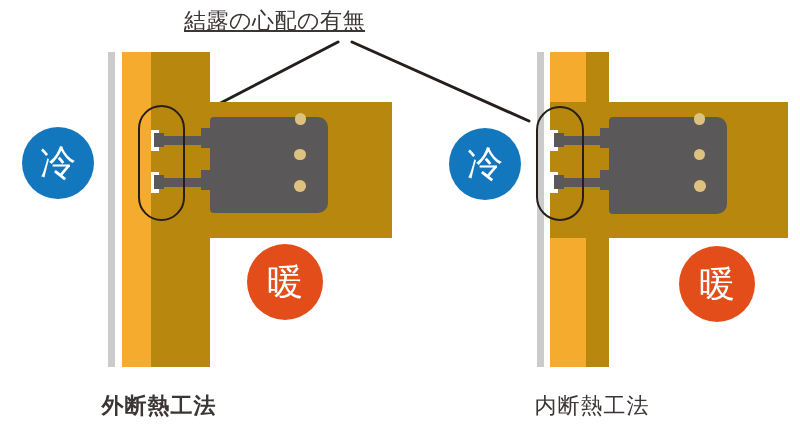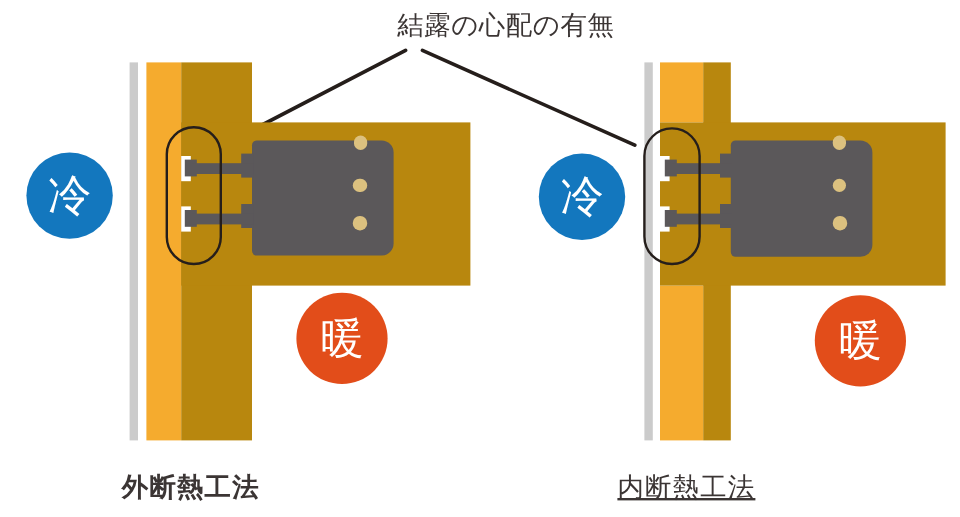--- a/index.html
+++ b/index.html
@@ -20,22 +20,22 @@
     border-radius:24px;background:transparent;
   }
   .badge{
     position:absolute;border-radius:50%;color:#ffffff;
     display:flex;align-items:center;justify-content:center;
     font-size:36px;line-height:1;
   }
   .badge.cold{background:var(--cold);width:72px;height:72px;}
   .badge.warm{background:var(--warm);width:76px;height:76px;}
   .title{
-    position:absolute;left:212px;top:6px;width:300px;text-align:right;
-    font-size:22px;color:var(--text);letter-spacing:0.5px;white-space:nowrap;
+    position:absolute;left:184px;top:6px;width:300px;text-align:left;
+    font-size:22px;color:var(--text);letter-spacing:0.5px;white-space:nowrap;text-decoration:underline;
   }
   .caption{
     position:absolute;top:391px;width:200px;text-align:center;
     font-size:22px;color:var(--text);letter-spacing:1px;white-space:nowrap;
   }
   .pointer-lines{position:absolute;left:0;top:0;width:800px;height:431px;}
   .pointer-lines line{stroke:var(--line);stroke-width:3;stroke-linecap:round;}
 </style>
 </head>
 <body>
@@ -106,16 +106,16 @@
 
     <div class="halo" style="left:536px;top:106px;width:48px;height:115px;"></div>
 
     <div class="badge cold" style="left:449px;top:128px;">
       <span>冷</span>
     </div>
     <div class="badge warm" style="left:679px;top:246px;">
       <span>暖</span>
     </div>
 
-    <div class="caption" style="left:472px;text-decoration:underline;">内断熱工法</div>
+    <div class="caption" style="left:492px;">内断熱工法</div>
   </div>
 
 </div>
 
 </body></html>

